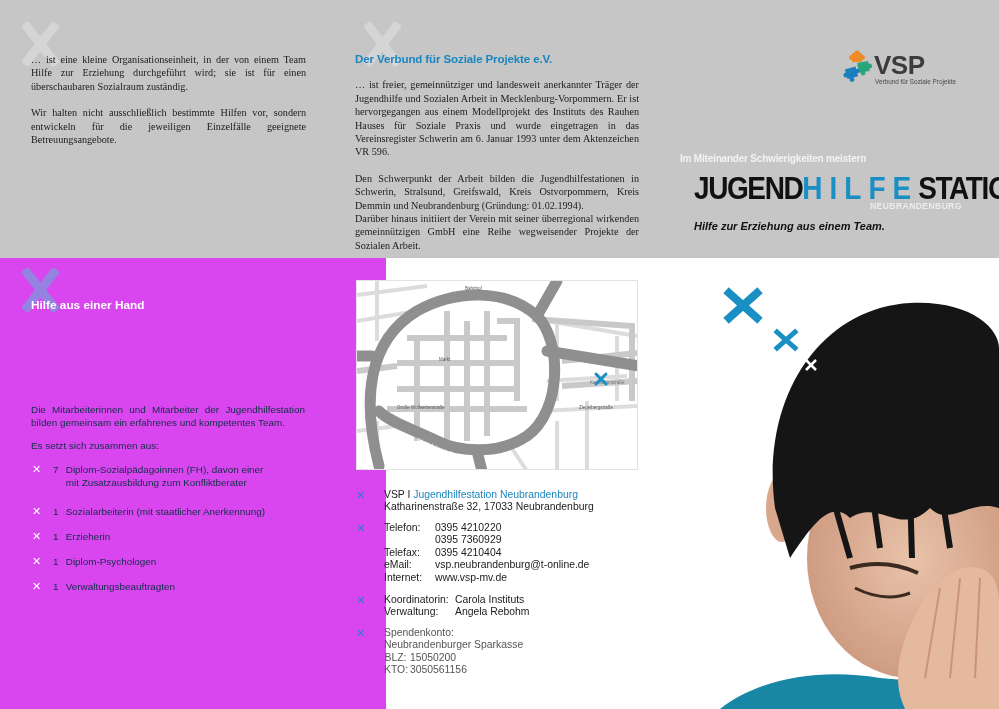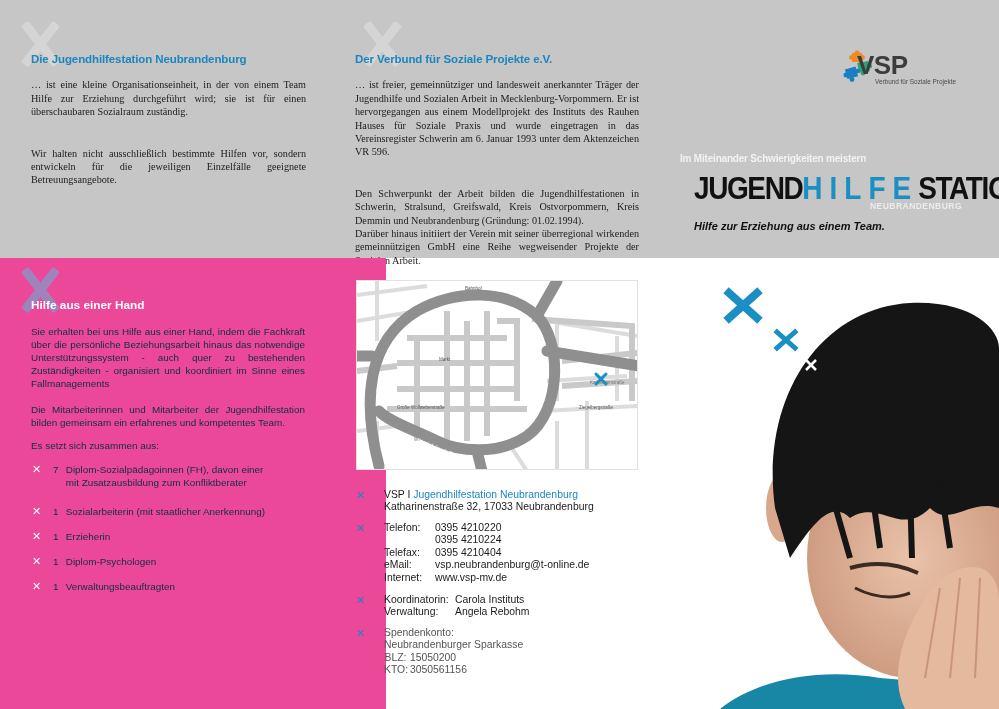--- a/index.html
+++ b/index.html
@@ -8,34 +8,34 @@
 
   .top-band { position: absolute; left: 0; top: 0; width: 999px; height: 258px; background: #c5c6c5; }
   .watermark-x { position: absolute; width: 44px; height: 44px; opacity: 0.55; }
   .watermark-x::before, .watermark-x::after { content: ""; position: absolute; left: 18px; top: -4px; width: 9px; height: 52px; background: #e3e3e3; border-radius: 2px; }
   .watermark-x::before { transform: rotate(38deg); }
   .watermark-x::after { transform: rotate(-38deg); }
 
   .col { position: absolute; font-size: 10.2px; line-height: 13.4px; }
   .col h2 { font-size: 11.5px; font-weight: bold; color: #1a86bf; margin-bottom: 12px; letter-spacing: -0.1px; }
   .col p { text-align: justify; font-family: Liberation Serif, serif; }
-  .col p.gap { margin-top: 28px; }
+  .col p.gap { margin-top: 13px; }
 
   .logo { position: absolute; left: 843px; top: 50px; width: 130px; height: 40px; }
-  .logo .vsp { position: absolute; left: 14px; top: 0; font-size: 26px; font-weight: bold; color: #3c3c3c; letter-spacing: -0.5px; }
+  .logo .vsp { position: absolute; left: 31px; top: 0; font-size: 26px; font-weight: bold; color: #3c3c3c; letter-spacing: -0.5px; }
   .logo .sub { position: absolute; left: 32px; top: 28px; font-size: 6.4px; color: #4a4a4a; white-space: nowrap; }
 
   .tagline { position: absolute; left: 680px; top: 153px; font-size: 10px; font-weight: bold; color: #f3f3f3; white-space: nowrap; letter-spacing: -0.2px; }
   .brand { position: absolute; left: 694px; top: 171px; font-size: 28px; font-weight: bold; letter-spacing: -1.4px; white-space: nowrap; transform: scaleY(1.12); transform-origin: left top; }
   .brand .dark { color: #111; }
   .brand .blue { color: #1a8fc4; letter-spacing: 7px; }
   .city { position: absolute; left: 870px; top: 201px; font-size: 8.6px; font-weight: bold; color: #ececec; letter-spacing: 0.4px; }
   .slogan { position: absolute; left: 694px; top: 220px; font-size: 11px; font-weight: bold; font-style: italic; color: #111; white-space: nowrap; }
 
-  .blue-panel { position: absolute; left: 0; top: 258px; width: 386px; height: 451px; background: #ec4899; }
+  .blue-panel { position: absolute; left: 0; top: 258px; width: 386px; height: 451px; background: #d946ef; }
   .blue-panel .watermark-x::before, .blue-panel .watermark-x::after { background: #5fb5d6; }
   .blue-panel h2 { position: absolute; left: 31px; top: 40px; font-size: 11.8px; font-weight: bold; color: #ffffff; }
   .blue-panel .txt { position: absolute; left: 31px; width: 274px; font-size: 9.9px; line-height: 13px; color: #0d2f45; text-align: justify; }
   .team-list { position: absolute; left: 31px; top: 205px; width: 290px; list-style: none; font-size: 9.9px; line-height: 13px; color: #0d2f45; }
   .team-list li { position: relative; padding-left: 22px; margin-bottom: 12px; }
   .team-list li .xm { position: absolute; left: 1px; top: 0; color: #ffffff; font-weight: bold; font-size: 11px; }
   .team-list li .n { display: inline-block; width: 10px; }
 
   .map { position: absolute; left: 356px; top: 280px; width: 282px; height: 190px; background: #ffffff; border: 1px solid #e2e2e2; overflow: hidden; }
 
@@ -53,21 +53,20 @@
 </style>
 </head>
 <body>
 
 <div class="top-band"></div>
 
 <div class="watermark-x" style="left:18px; top:22px;"></div>
 <div class="watermark-x" style="left:360px; top:22px;"></div>
 
 <div class="col" style="left:31px; top:53px; width:275px;">
-  <h2>Die Jugendhilfestation Neubrandenburg</h2>
   <p>… ist eine kleine Organisationseinheit, in der von einem Team Hilfe zur Erziehung durchgeführt wird; sie ist  für einen überschaubaren Sozialraum zuständig.</p>
   <p class="gap">Wir halten nicht ausschließlich bestimmte Hilfen vor, sondern entwickeln für die jeweiligen Einzelfälle geeignete Betreuungsangebote.</p>
 </div>
 
 <div class="col" style="left:355px; top:53px; width:284px;">
   <h2>Der Verbund für Soziale Projekte e.V.</h2>
   <p>… ist freier, gemeinnütziger und landesweit anerkannter Träger der Jugendhilfe und Sozialen Arbeit in Mecklenburg-Vorpommern. Er ist hervorgegangen aus einem Modellprojekt des Instituts des Rauhen Hauses für Soziale Praxis und wurde eingetragen in das Vereinsregister Schwerin am 6. Januar 1993 unter dem Aktenzeichen VR 596.</p>
   <p class="gap">Den Schwerpunkt der Arbeit bilden die Jugendhilfestationen in Schwerin, Stralsund, Greifswald, Kreis Ostvorpommern, Kreis Demmin und Neubrandenburg (Gründung: 01.02.1994).</p>
   <p>Darüber hinaus initiiert der Verein mit seiner überregional wirkenden gemeinnützigen GmbH eine Reihe wegweisender Projekte der Sozialen Arbeit.</p>
 </div>
@@ -95,21 +94,20 @@
 <div class="tagline">Im Miteinander Schwierigkeiten meistern</div>
 <div class="brand">
   <span class="dark">JUGEND</span><span class="blue">HILFE</span><span class="dark">STATION</span>
 </div>
 <div class="city">NEUBRANDENBURG</div>
 <div class="slogan">Hilfe zur Erziehung aus einem Team.</div>
 
 <div class="blue-panel">
   <div class="watermark-x" style="left:18px; top:10px;"></div>
   <h2>Hilfe aus einer Hand</h2>
-  <p class="txt" style="top:67px;">Sie erhalten bei uns Hilfe aus einer Hand, indem die Fachkraft über die persönliche Beziehungsarbeit hinaus das notwendige Unterstützungssystem - auch quer zu bestehenden Zuständigkeiten - organisiert und koordiniert im Sinne eines Fallmanagements</p>
   <p class="txt" style="top:145px;">Die Mitarbeiterinnen und Mitarbeiter der Jugendhilfestation bilden gemeinsam ein erfahrenes und kompetentes Team.</p>
   <p class="txt" style="top:181px;">Es setzt sich zusammen aus:</p>
   <ul class="team-list">
     <li style="margin-bottom:16px;">
       <span class="xm">✕</span>
       <span class="n">7</span>
       <span>Diplom-Sozialpädagoinnen (FH), davon einer</span><br>
       <span class="n"></span>
       <span>mit Zusatzausbildung zum Konfliktberater</span>
     </li>
@@ -202,21 +200,21 @@
 
 <div class="contact" style="top:522px;">
   <span class="xm">✕</span>
   <div class="body">
     <div class="row">
         <span class="lbl">Telefon:</span>
         <span>0395 4210220</span>
       </div>
     <div class="row">
         <span class="lbl"></span>
-        <span>0395 4210224</span>
+        <span>0395 7360929</span>
       </div>
     <div class="row">
         <span class="lbl">Telefax:</span>
         <span>0395 4210404</span>
       </div>
     <div class="row">
         <span class="lbl">eMail:</span>
         <span>vsp.neubrandenburg@t-online.de</span>
       </div>
     <div class="row">

